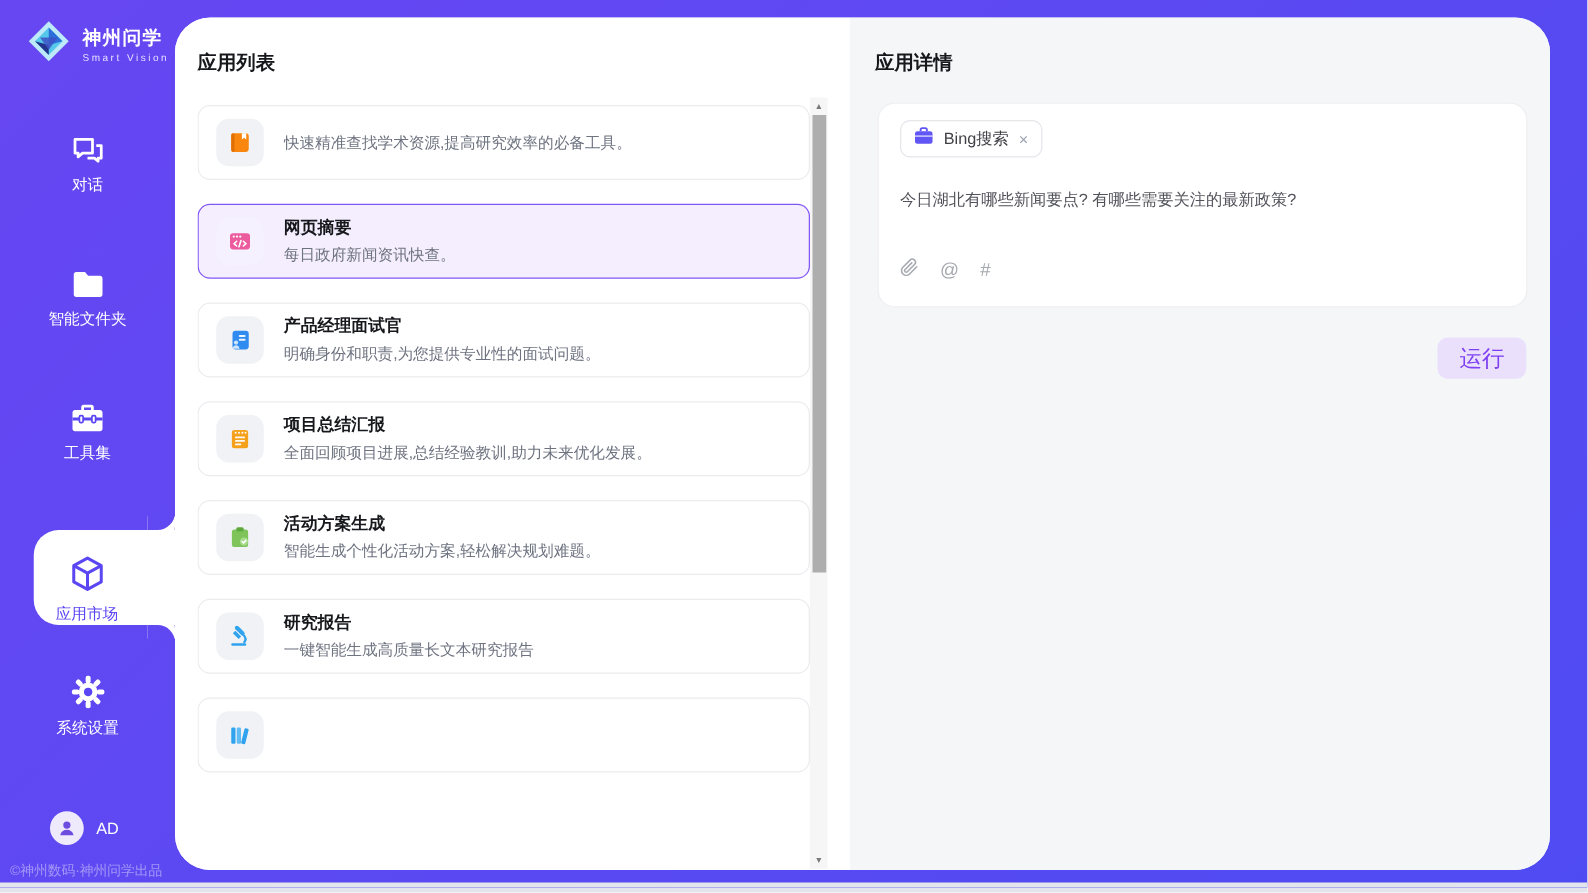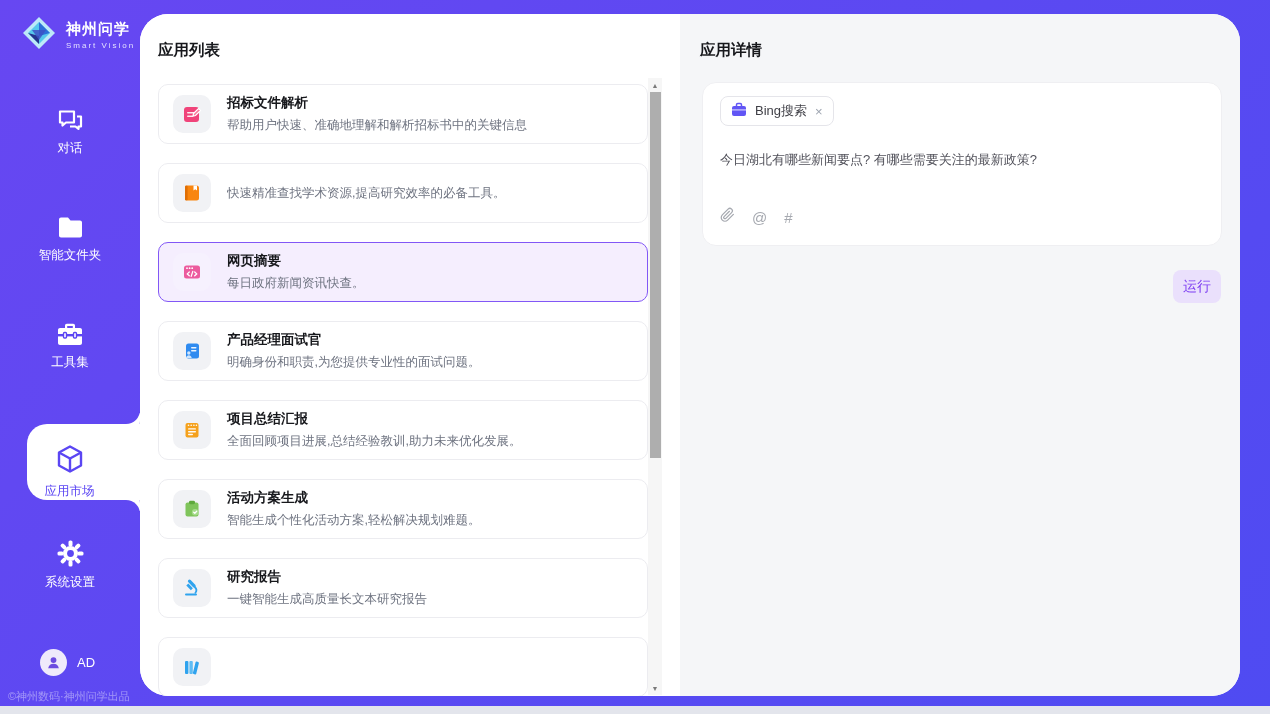--- a/index.html
+++ b/index.html
@@ -55,21 +55,21 @@
   
   .detail-col { flex:1; position:relative; background:#F5F6F8; }
   .detail-col .col-title { position:absolute; left:20px; top:26px; }
   .detail-card { position:absolute; left:22px; top:68px; width:520px; height:164px; background:#fff; border:1px solid #EFEFF2; border-radius:14px; padding:13px 17px; }
   .tool-tag { display:inline-flex; align-items:center; gap:8px; height:30px; padding:11px 10px; border:1px solid #E5E5EA; border-radius:8px; background:#fff; }
   .tool-tag .tag-label { font-size:13px; color:#3F3F46; }
   .tag-close { color:#9CA3AF; font-size:13px; cursor:pointer; line-height:1; }
   .query-text { position:absolute; left:17px; top:68px; right:17px; font-size:13px; color:#52525B; }
   .composer-icons { position:absolute; left:17px; bottom:18px; display:flex; align-items:center; gap:17px; color:#A6A9B0; }
   .composer-icons .glyph { font-size:15px; cursor:pointer; }
-  .run-btn { position:absolute; right:19px; top:256px; width:48px; height:33px; background:#EAE0FC; color:#7E3FF2; border:none; border-radius:8px; font-size:14px; cursor:pointer; font-family:inherit; }
+  .run-btn { position:absolute; right:19px; top:256px; width:71px; height:33px; background:#EAE0FC; color:#7E3FF2; border:none; border-radius:8px; font-size:18px; cursor:pointer; font-family:inherit; }
 
   .bottom-strip { position:absolute; left:0; right:0; bottom:0; height:4px; background:#E3E5EC; }
 </style>
 </head>
 <body>
 
 <div class="app-frame">
 
   <div class="sidebar">
 
@@ -168,34 +168,20 @@
     <div class="sidebar-footer">©神州数码·神州问学出品</div>
   </div>
 
   <div class="main-panel">
 
     <div class="list-col">
       <div class="col-title">应用列表</div>
 
       <ul class="app-list">
 
-        <li class="app-card">
-          <span class="app-icon-box">
-            <svg width="20" height="20" viewBox="0 0 20 20">
-              <rect x="2" y="3" width="15" height="15" rx="3" fill="#F0447A"></rect>
-              <rect x="5" y="8" width="9" height="1.6" rx="0.8" fill="#fff" opacity="0.9"></rect>
-              <rect x="5" y="11.5" width="6" height="1.6" rx="0.8" fill="#fff" opacity="0.9"></rect>
-              <path d="M11.5 9.5l5-5 2 2-5 5-2.6.6z" fill="#FB7A9C" stroke="#fff" stroke-width="1.2"></path>
-            </svg>
-          </span>
-          <span class="app-texts">
-            <div class="app-title">招标文件解析</div>
-            <div class="app-desc">帮助用户快速、准确地理解和解析招标书中的关键信息</div>
-          </span>
-        </li>
 
         <li class="app-card">
           <span class="app-icon-box">
             <svg width="20" height="20" viewBox="0 0 20 20">
               <rect x="3" y="2.5" width="14" height="15" rx="2.5" fill="#F9860F"></rect>
               <path d="M11.5 2.5h3.5v5l-1.75-1.3-1.75 1.3z" fill="#fff"></path>
               <rect x="3" y="2.5" width="2.6" height="15" fill="#E06F05" rx="1.3"></rect>
             </svg>
           </span>
           <span class="app-texts">

